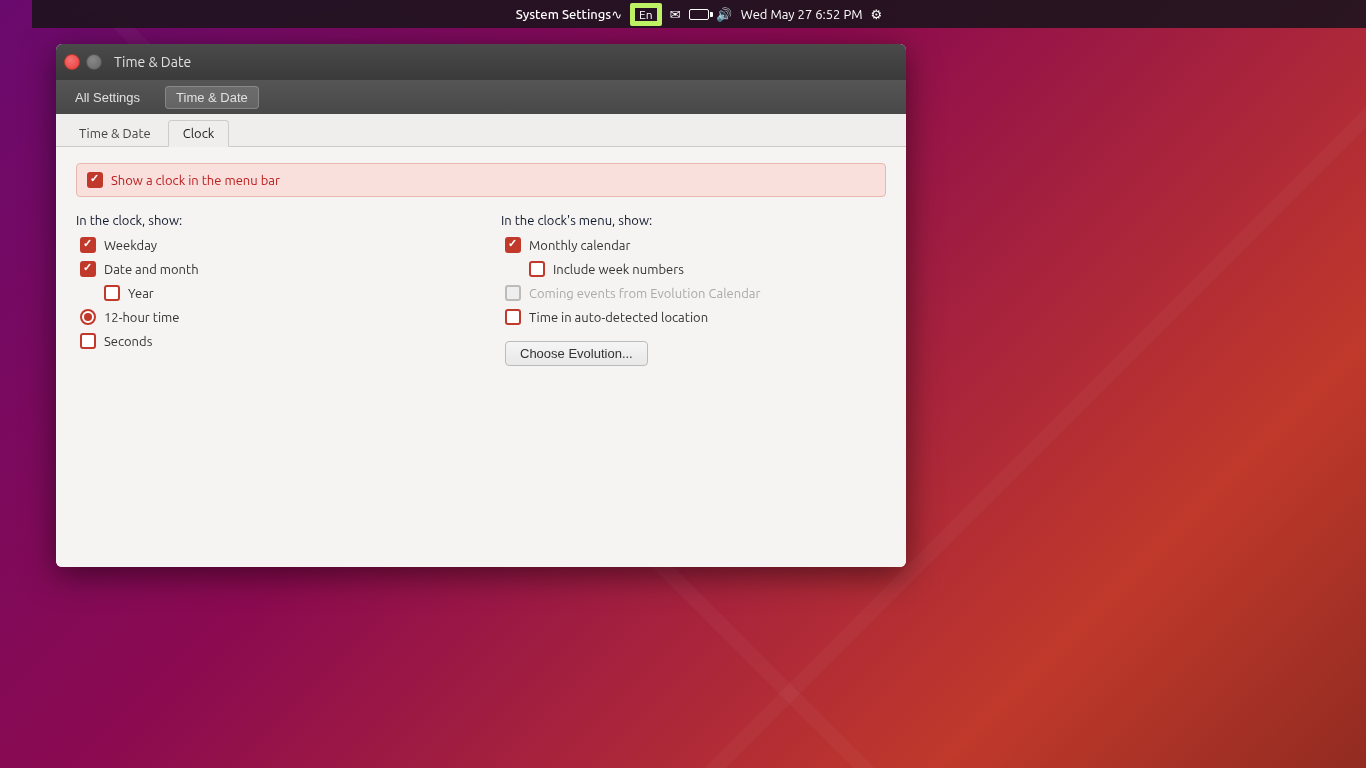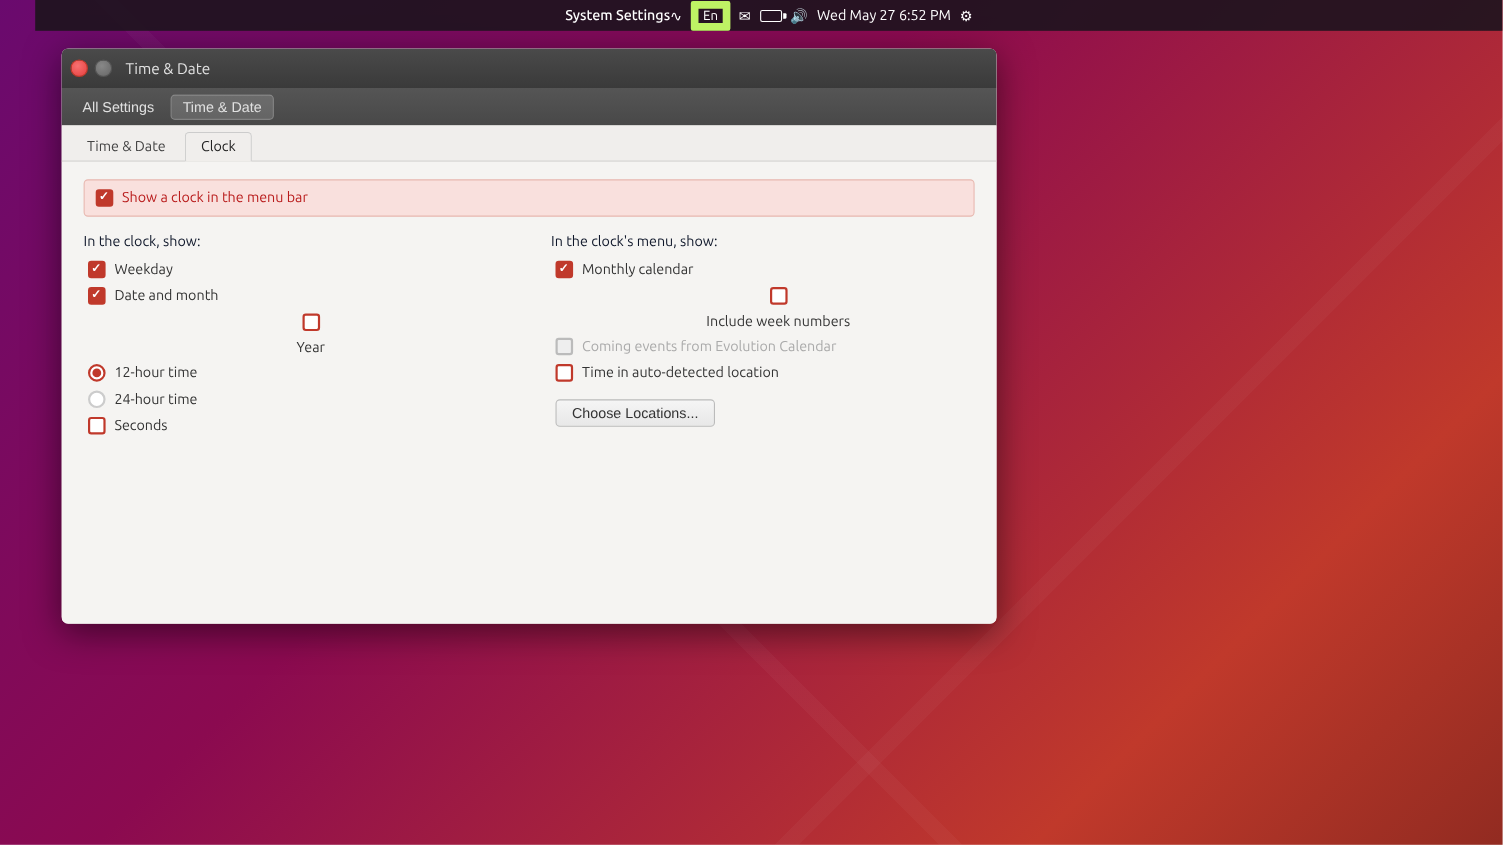--- a/index.html
+++ b/index.html
@@ -113,21 +113,21 @@
       margin-left: 6px;
     }
 
     
     .nav-bar {
       background: linear-gradient(to bottom, #555, #484848);
       height: 34px;
       display: flex;
       align-items: center;
       padding: 0 8px;
-      gap: 4px;
+      gap: 14px;
     }
 
     .nav-btn {
       background: transparent;
       border: 1px solid transparent;
       border-radius: 4px;
       color: #e0e0e0;
       font-size: 13px;
       padding: 3px 10px;
       cursor: pointer;
@@ -215,21 +215,20 @@
     .option-row {
       display: flex;
       align-items: center;
       gap: 8px;
       margin-bottom: 8px;
       padding-left: 4px;
     }
 
     .option-row.indented {
       padding-left: 28px;
-      flex-direction: column;
     }
 
     .option-row label {
       font-size: 13px;
       color: #333;
       cursor: pointer;
     }
 
     .option-row label.disabled {
       color: #aaa;
@@ -347,21 +346,21 @@
   </style>
 </head>
 <body>
 
 <div class="system-bar">
   <span class="system-bar-left">System Settings</span>
   <div class="system-bar-right">
 
     <span class="sys-icon">∿</span>
 
-    <span class="sys-icon" style="border:7px solid #bef264; padding:0 4px; border-radius:2px; font-size:12px;">En</span>
+    <span class="sys-icon" style="border:5px solid #bef264; padding:0 4px; border-radius:2px; font-size:12px;">En</span>
 
     <span class="sys-icon">✉</span>
 
     <span class="sys-icon">
       <span class="battery-icon"><span class="battery-fill"></span></span>
     </span>
 
     <span class="sys-icon">🔊</span>
 
     <span class="datetime-text">Wed May 27  6:52 PM</span>
@@ -417,24 +416,20 @@
         <div class="option-row indented">
           <input type="checkbox" class="cb-orange" id="year" style="">
           <label for="year">Year</label>
         </div>
 
         <div class="option-row">
           <input type="radio" class="rb-orange" id="12-hour" name="time-format" checked="" style="">
           <label for="12-hour">12-hour time</label>
         </div>
 
-        <div class="option-row">
-          <input type="radio" class="rb-orange" id="24-hour" name="time-format" style="">
-          <label for="24-hour">24-hour time</label>
-        </div>
 
         <div class="option-row">
           <input type="checkbox" class="cb-orange" id="seconds" style="">
           <label for="seconds">Seconds</label>
         </div>
       </div>
 
       <div class="col-right">
         <div class="col-section-label">In the clock's menu, show:</div>
 
@@ -458,18 +453,18 @@
 
         
         <div class="option-row">
           <input type="checkbox" class="cb-orange" id="auto-location" style="">
           <label for="auto-location">Time in auto-detected location</label>
         </div>
 
         
 
         
-        <button class="choose-btn">Choose Locations...</button>
+        <button class="choose-btn">Choose Evolution...</button>
       </div>
     </div>
 
   </div>
 </div>
 
 </body></html>

